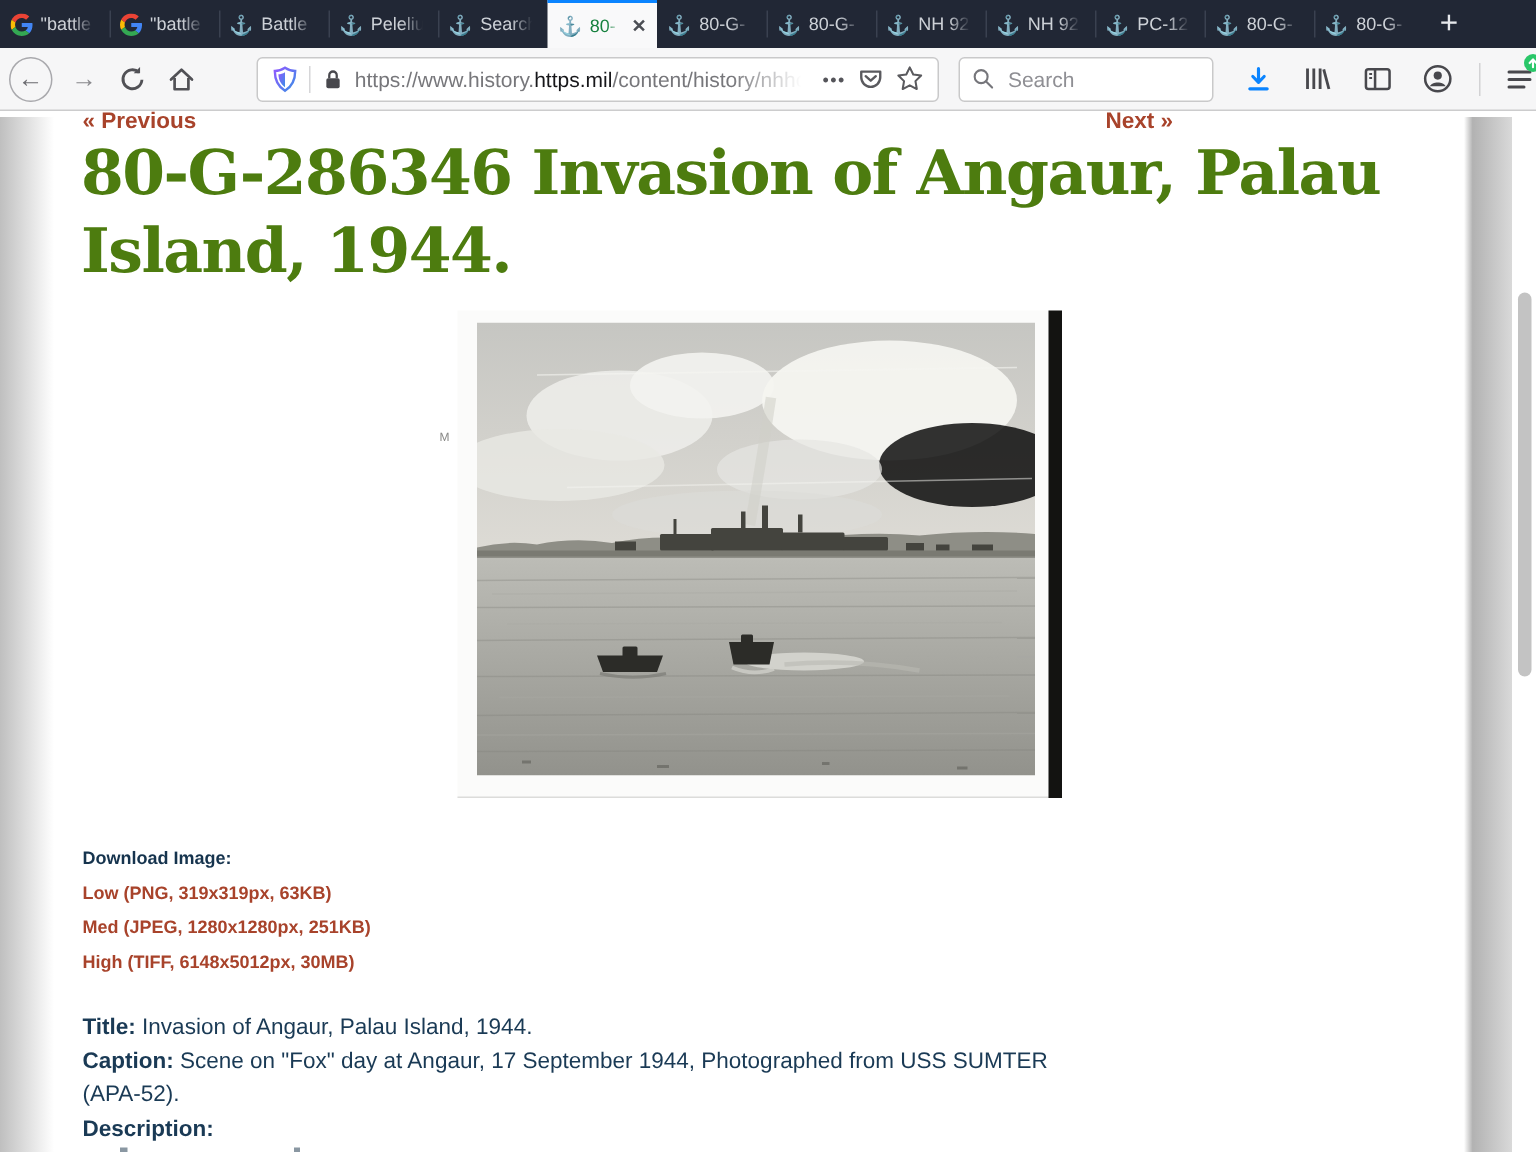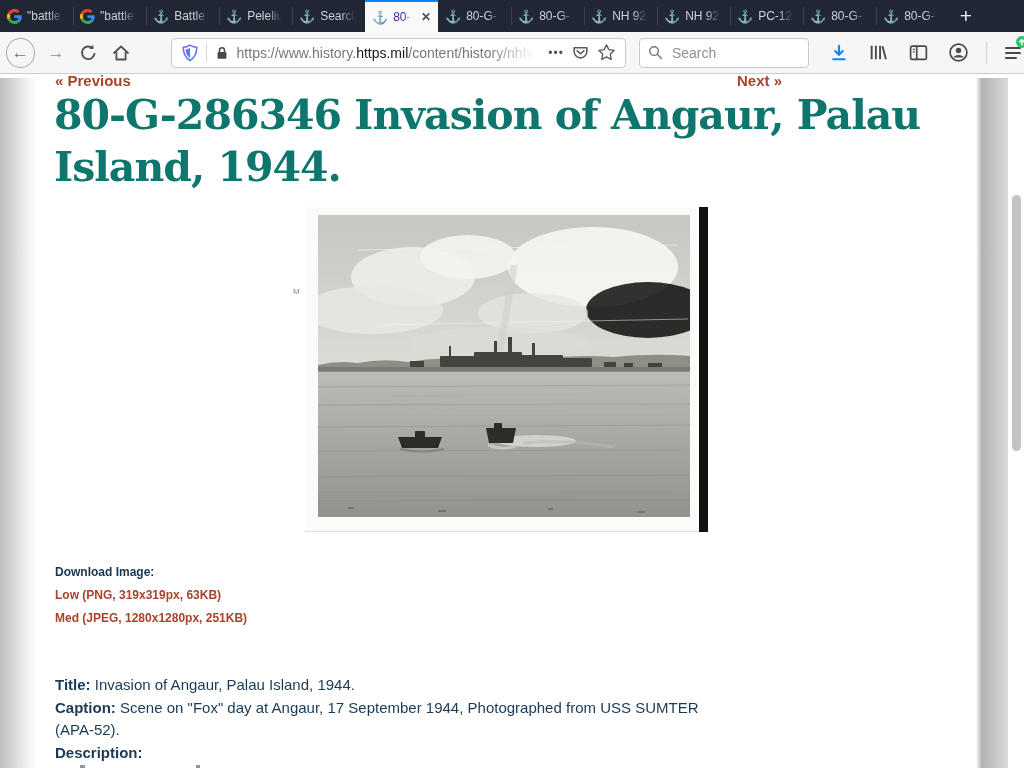--- a/index.html
+++ b/index.html
@@ -11,21 +11,21 @@
             background:#212735; display:flex; align-items:stretch; }
   .tab { width:73px; flex:0 0 73px; display:flex; align-items:center; gap:5px;
          padding:0 7px; position:relative; cursor:default; }
   .tab:not(.active)+.tab:not(.active)::before{
          content:""; position:absolute; left:0; top:7px; height:18px;
          width:1px; background:#3a4150; }
   .tab-label { font-size:12px; color:#cdd1d7; white-space:nowrap; overflow:hidden;
          flex:1; -webkit-mask-image:linear-gradient(to right,#000 55%,transparent 92%);
          mask-image:linear-gradient(to right,#000 55%,transparent 92%); }
   .tab.active { background:#f9f9fa; border-top:2px solid #0a84ff; }
-  .tab.active .tab-label { color:#4c1d95; }
+  .tab.active .tab-label { color:#15803d; }
   .anchor-glyph { font-size:13px; color:#2e4468; line-height:1; }
   .tab.active .anchor-glyph { color:#1d3a5f; }
   .gicon { width:15px; height:15px; flex:0 0 15px; }
   .tab-close { color:#4b4e54; font-size:12px; font-weight:bold; padding-left:2px; }
   .newtab { width:34px; display:flex; align-items:center; justify-content:center;
             color:#e6e8ec; font-size:21px; font-weight:300; }
 
   
   .navbar { position:absolute; left:0; top:32px; width:1024px; height:42px;
             background:#f6f6f7; border-bottom:1px solid #cccccd;
@@ -67,21 +67,21 @@
   .scroll-thumb { position:absolute; left:1012px; top:120px; width:9px; height:256px;
                border-radius:5px; background:#c3c3c3; }
 
   .pagelink { position:absolute; font-size:15px; font-weight:bold; color:#a8432b;
               text-decoration:none; cursor:pointer; }
   .prev { left:55px; top:-3px; }
   .next { right:70px; top:-3px; }
 
   h1.photo-title { position:absolute; left:54px; top:14px; width:920px; margin:0;
        font-family:"DejaVu Serif", serif; font-weight:bold; font-size:41px;
-       line-height:52px; color:#0f766e; letter-spacing:-1px; }
+       line-height:52px; color:#4d7c0f; letter-spacing:-1px; }
 
   
   .photo { position:absolute; left:305px; top:132px; width:403px; height:325px;
            background:#fbfbfa; border-bottom:1px solid #dcdcda; }
   .photo svg.scene { position:absolute; left:13px; top:8px; }
   .filmstrip { position:absolute; left:394px; top:0; width:9px; height:325px; background:#131311; }
   .edge-mark { position:absolute; left:-12px; top:80px; font-size:8px; color:#8a8a88; }
 
   
   .download { position:absolute; left:55px; top:486px; font-size:12px; font-weight:bold;
@@ -346,20 +346,21 @@
           <rect x="320" y="296" width="7" height="2"></rect>
       </g>
     </svg>
     <div class="filmstrip"></div>
   </div>
 
   <div class="download">
     <div class="dl-head">Download Image:</div>
     <a>Low (PNG, 319x319px, 63KB)</a>
     <a>Med (JPEG, 1280x1280px, 251KB)</a>
+    <a>High (TIFF, 6148x5012px, 30MB)</a>
   </div>
 
   <div class="meta">
     <p><b>Title:</b> <span>Invasion of Angaur, Palau Island, 1944.</span></p>
     <p><b>Caption:</b> <span>Scene on "Fox" day at Angaur, 17 September 1944, Photographed from USS SUMTER (APA-52).</span></p>
     <p><b>Description:</b></p>
   </div>
 
   <div class="stub stub1"></div>
   <div class="stub stub2"></div>

